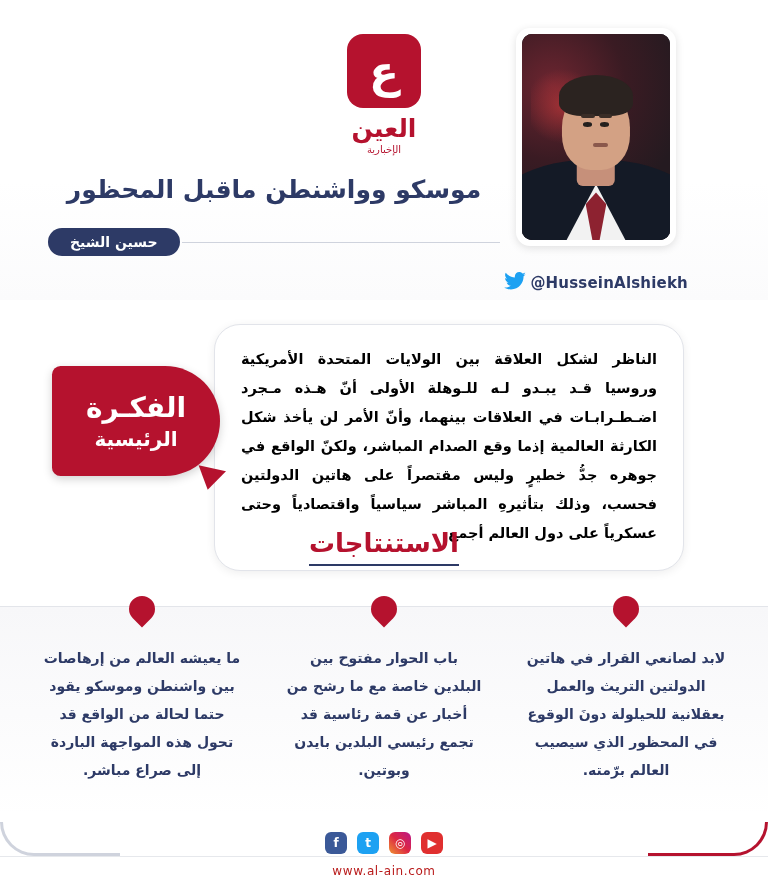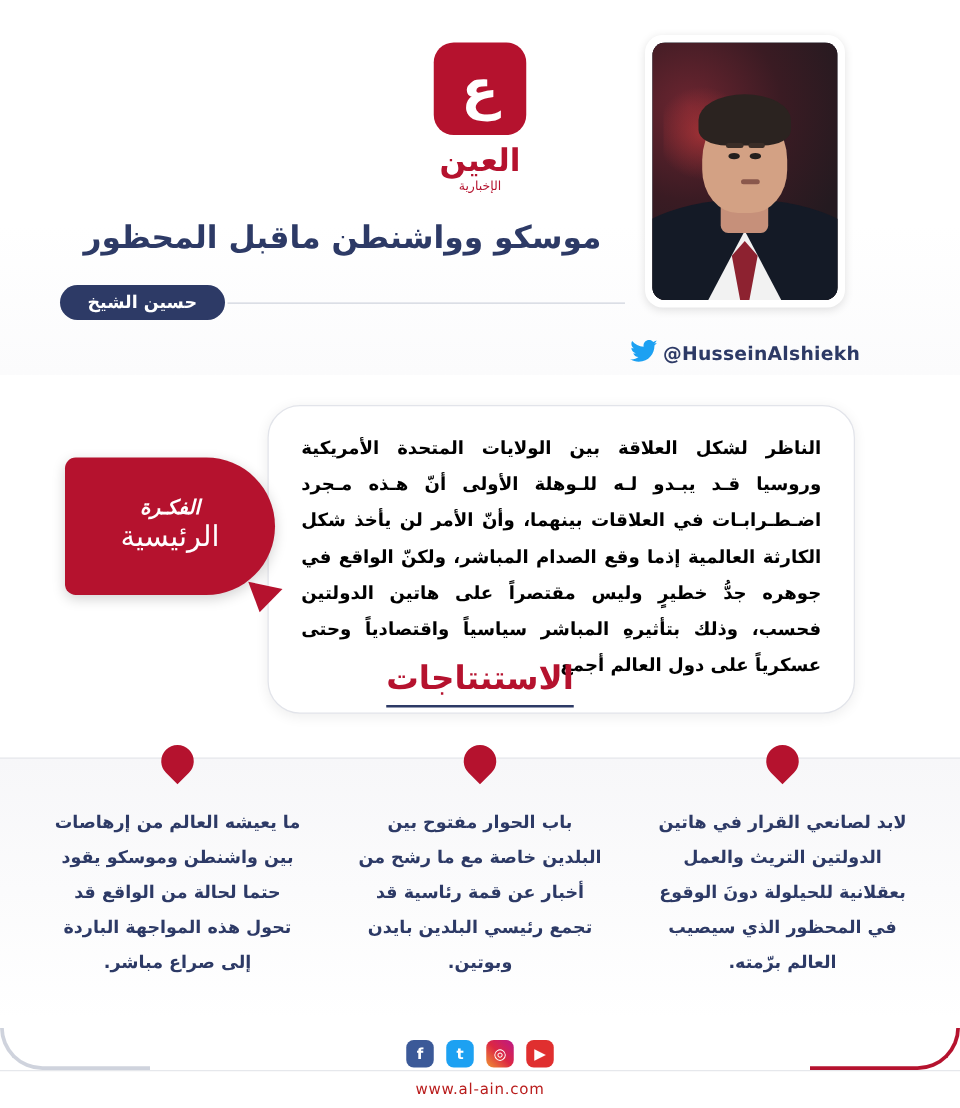--- a/index.html
+++ b/index.html
@@ -160,22 +160,22 @@
   .idea-badge {
     position: absolute;
     top: 48px; left: 52px;
     width: 168px; height: 110px;
     background: #b5122e;
     border-radius: 14px 90px 90px 14px;
     color:#fff;
     display:flex; flex-direction:column; align-items:center; justify-content:center;
     box-shadow: 0 3px 10px rgba(0,0,0,.18);
   }
-  .idea-badge .l1 { font-size: 16px; font-weight: bold; line-height: 1.3; font-style: italic; }
-  .idea-badge .l2 { font-size: 23px; font-weight: normal; line-height: 1.3; }
+  .idea-badge .l1 { font-size: 28px; font-weight: bold; line-height: 1.3; }
+  .idea-badge .l2 { font-size: 20px; font-weight: bold; line-height: 1.3; }
   .idea-badge-tail {
     position:absolute; top:150px; left:196px;
     width:0;height:0;border-left:14px solid transparent;border-right:14px solid transparent;
     border-top:22px solid #b5122e; transform: rotate(12deg);
   }
 
   
   .concl-title {
     position: absolute; top: 528px; left:0; right:0; text-align:center;
   }

